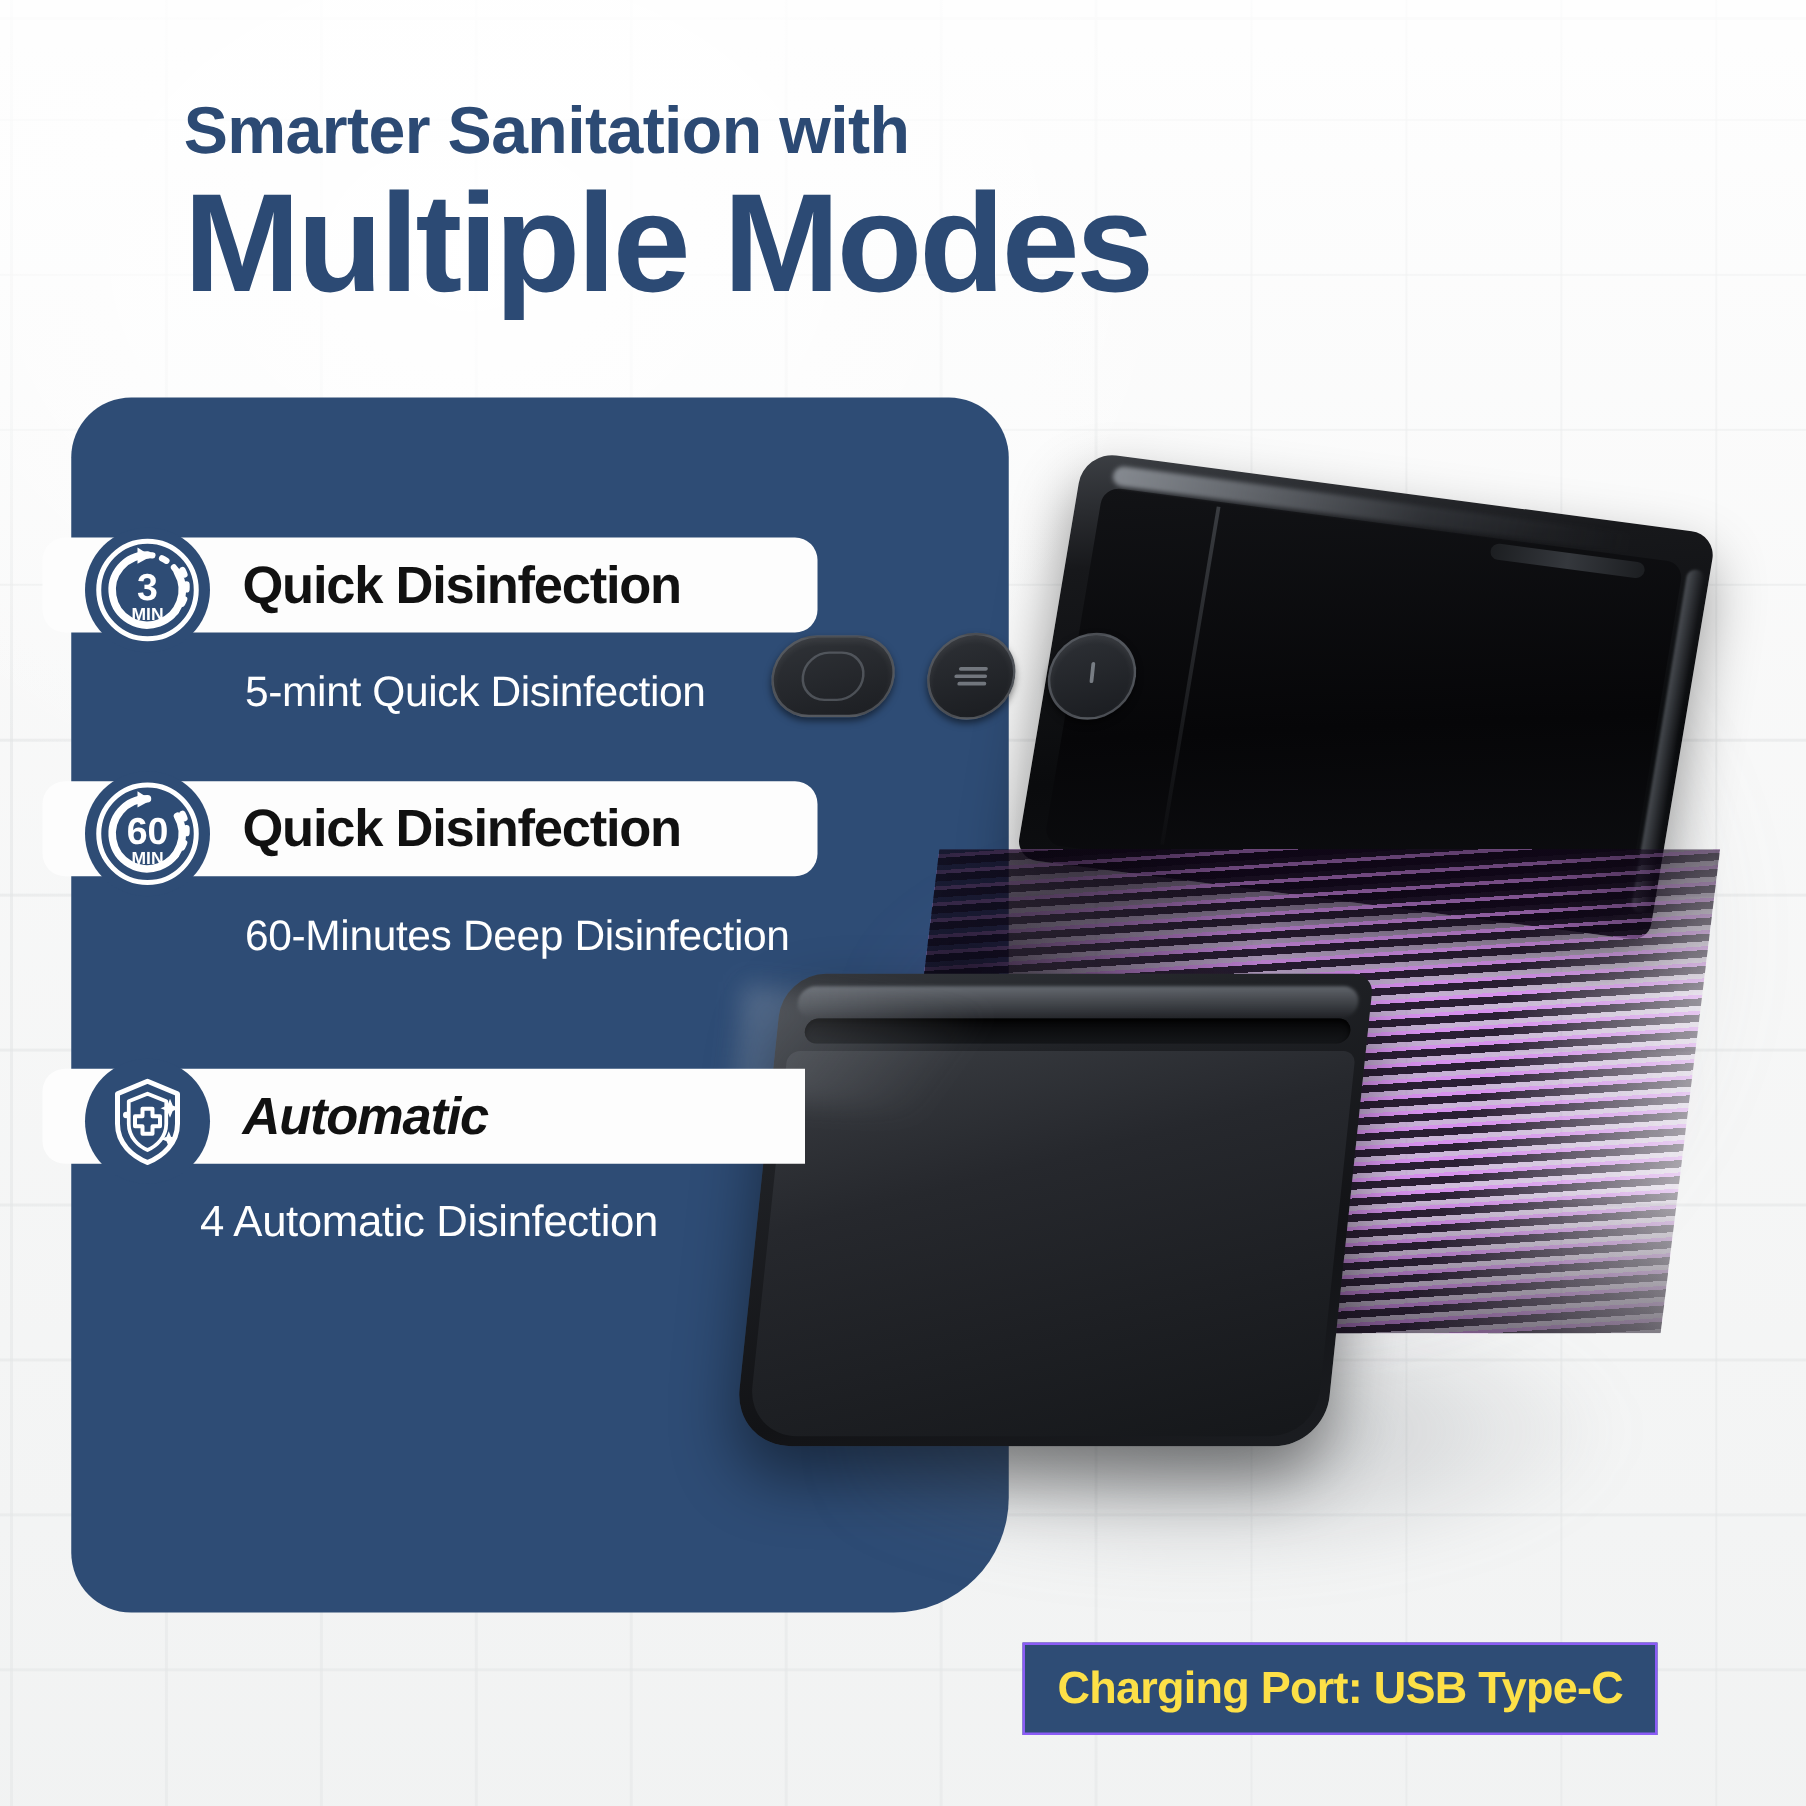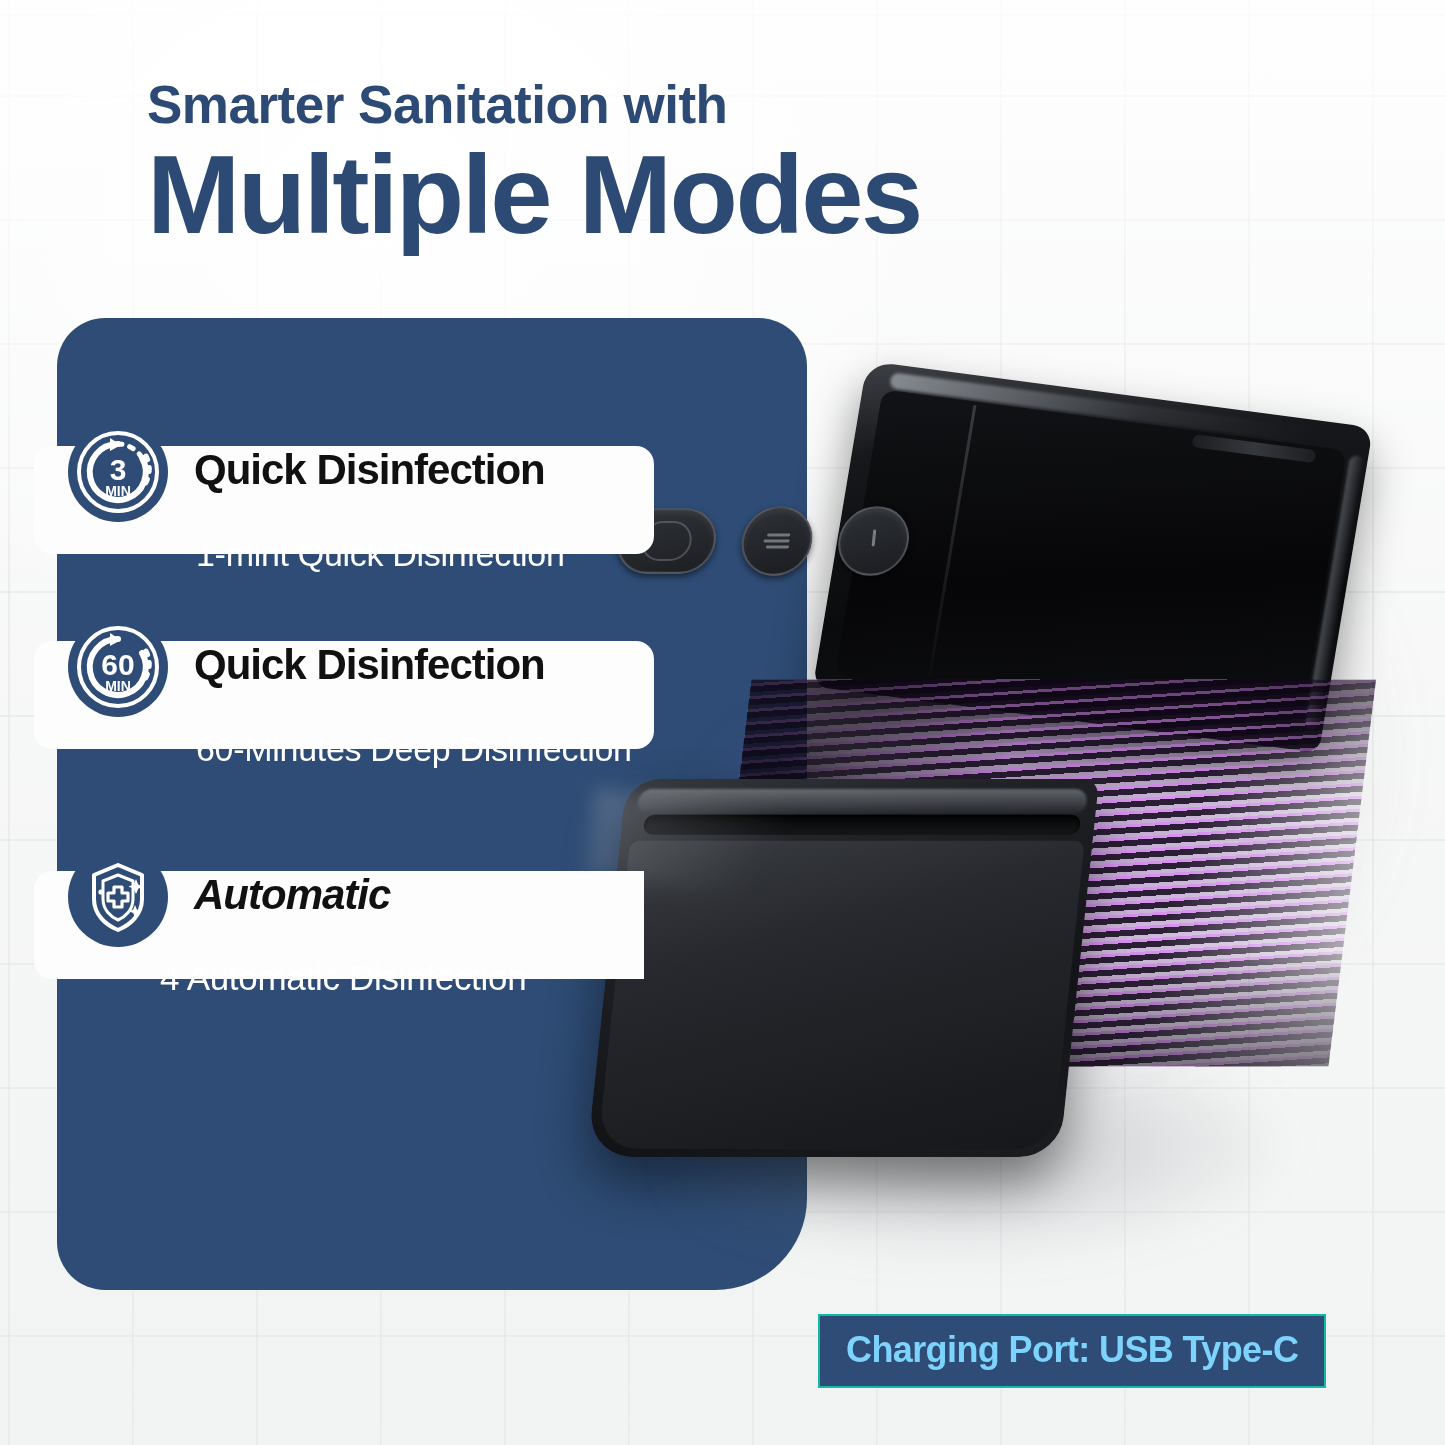--- a/index.html
+++ b/index.html
@@ -52,24 +52,24 @@
   }
 
   
   .features{ position:absolute; left:0; top:318px; width:820px; height:972px; z-index:4; }
   .feature{ position:absolute; left:0; width:820px; }
   .feature.f1{ top:112px; }
   .feature.f2{ top:307px; }
   .feature.f3{ top:537px; }
 
   .fcard{
-    position:absolute; left:34px; top:16px;
-    height:108px; background:#fdfdfd;
+    position:absolute; left:34px; top:0;
+    height:76px; background:#fdfdfd;
     border-radius:18px;
-    display:flex; 
+    display:flex; align-items:center;
   }
   .fcard.w-narrow{ width:620px; }
   .fcard.w-wide{ width:620px; }
   .fcard.w-full{ width:610px; border-radius:18px 0 0 18px;font-style:italic; }
 
   .ftitle{
     font-size:42px; font-weight:bold; color:#111111;
     letter-spacing:-1px; margin-left:160px; white-space:nowrap;
   }
 
@@ -87,22 +87,22 @@
     font-size:34px; line-height:1.42; letter-spacing:-.3px;
     font-weight:normal;
   }
   .feature.f1 .fdesc{ top:100px; }
   .feature.f2 .fdesc{ top:100px; }
   .feature.f3 .fdesc{ left:160px; top:98px; font-size:35px; line-height:1.45; }
 
   
   .badge{
     position:absolute; left:818px; top:1314px;
-    background:#2e4c75; color:#7dd3fc;
-    border:2px solid #14b8a6;
+    background:#2e4c75; color:#fde047;
+    border:2px solid #8b5cf6;
     padding:13px 26px 15px 26px;
     font-size:36px; font-weight:bold; letter-spacing:-.6px;
     white-space:nowrap; z-index:7;
   }
 
   
   .product{ position:absolute; left:560px; top:330px; width:885px; height:950px; z-index:3; }
 
   .shadow-wall{
     position:absolute; left:300px; top:70px; width:560px; height:700px;
@@ -308,21 +308,21 @@
       <svg width="84" height="84" viewBox="0 0 84 84">
         <circle cx="42" cy="42" r="39" fill="none" stroke="#ffffff" stroke-width="4"></circle>
         <path d="M42 14 A28 28 0 1 0 66 28" fill="none" stroke="#ffffff" stroke-width="6" stroke-linecap="round"></path>
         <path d="M42 14 A28 28 0 0 1 66 28" fill="none" stroke="#ffffff" stroke-width="5" stroke-linecap="round" stroke-dasharray="4 8"></path>
         <path d="M70 26 A28 28 0 0 1 64 60" fill="none" stroke="#ffffff" stroke-width="5" stroke-linecap="round" stroke-dasharray="4 8"></path>
         <path d="M34 8 L45 15 L34 21 Z" fill="#ffffff"></path>
         <text x="42" y="50" text-anchor="middle" fill="#ffffff" font-family="Liberation Sans, sans-serif" font-size="30" font-weight="bold">3</text>
         <text x="42" y="66" text-anchor="middle" fill="#ffffff" font-family="Liberation Sans, sans-serif" font-size="14" font-weight="bold">MIN</text>
       </svg>
     </div>
-    <div class="fdesc">1-mint Quick Disinfection</div>
+    <div class="fdesc">5-mint Quick Disinfection</div>
   </div>
 
   <div class="feature f2">
     <div class="fcard w-wide">
       <div class="ftitle">Quick Disinfection</div>
     </div>
     <div class="ficon">
       <svg width="84" height="84" viewBox="0 0 84 84">
         <circle cx="42" cy="42" r="39" fill="none" stroke="#ffffff" stroke-width="4"></circle>
         <path d="M42 14 A28 28 0 1 0 66 28" fill="none" stroke="#ffffff" stroke-width="6" stroke-linecap="round"></path>

